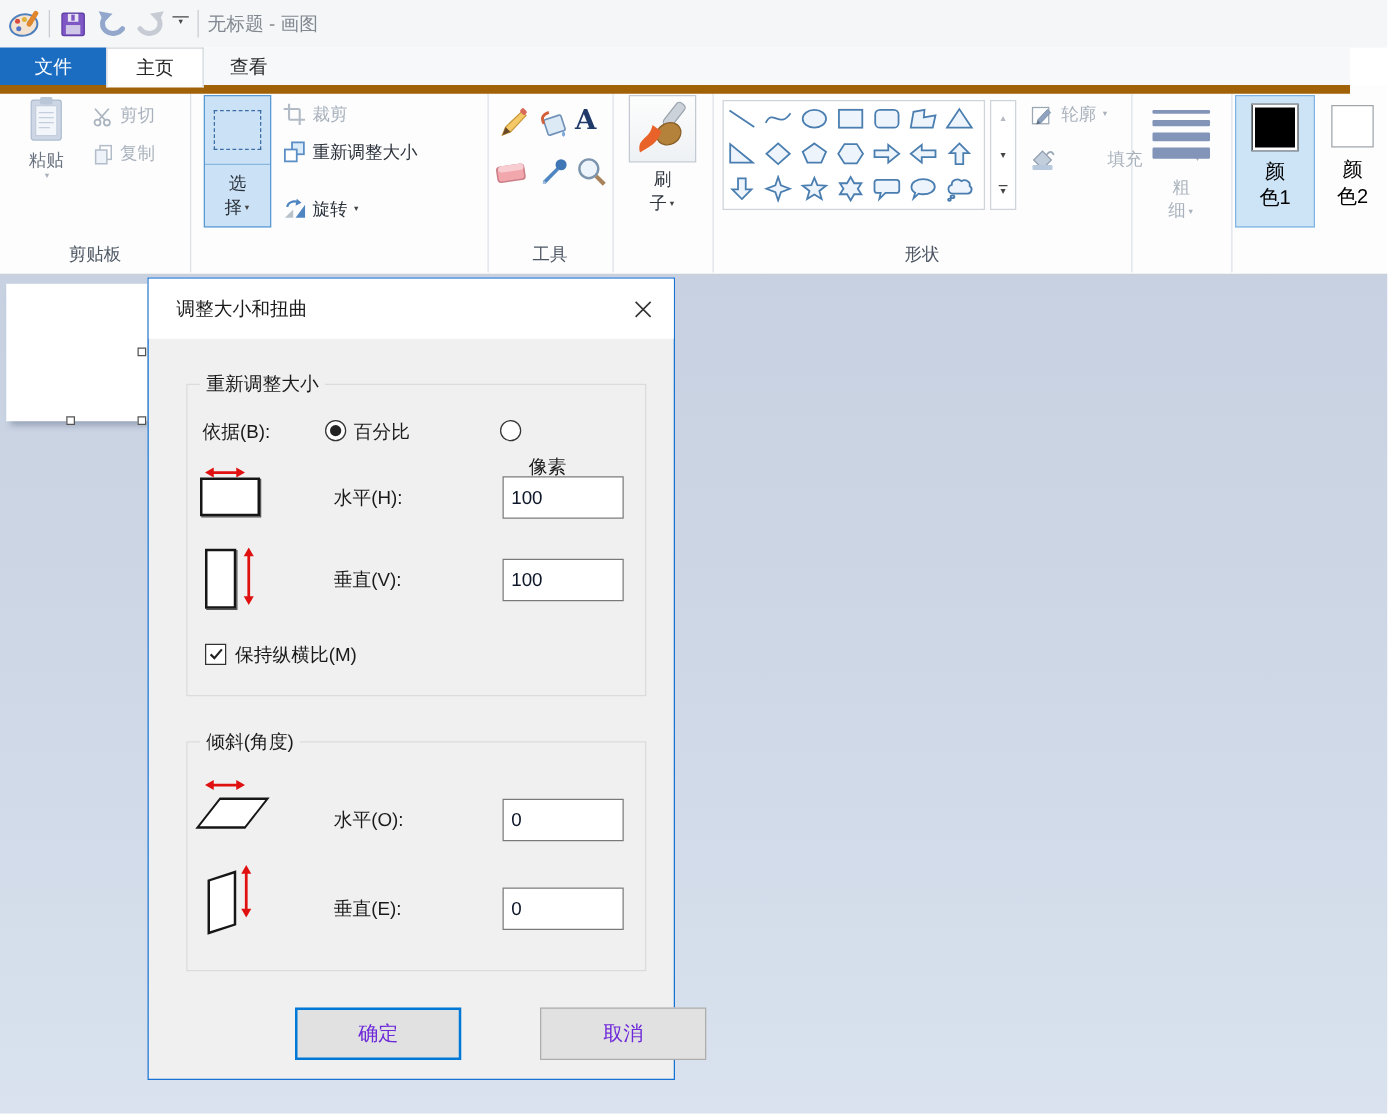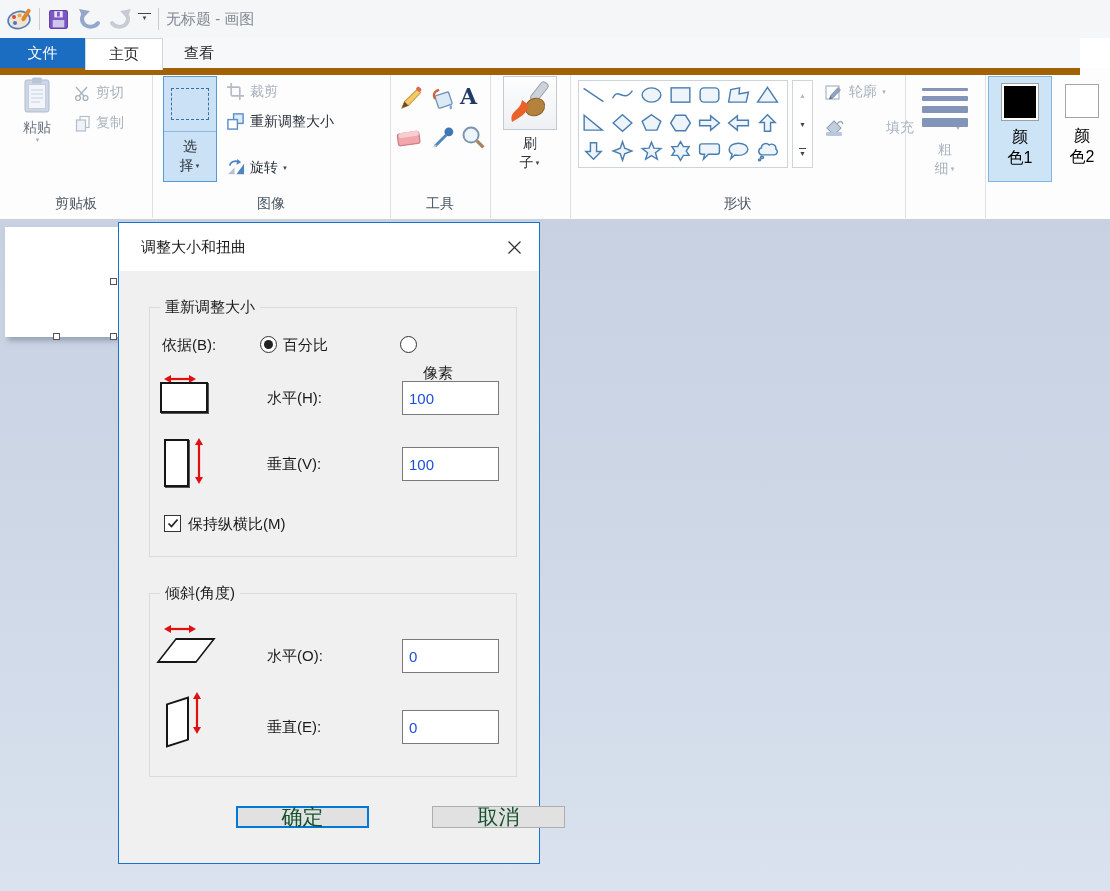--- a/index.html
+++ b/index.html
@@ -68,29 +68,29 @@
   
   #dialog{left:118px;top:222px;width:422px;height:642px;background:#f0f0f0;
     border:1px solid #1673d3;box-sizing:border-box;z-index:5;}
   #dlg-titlebar{left:0;top:0;width:100%;height:48px;background:#fff;}
   #dlg-title{left:22px;top:0;height:48px;display:flex;align-items:center;font-size:15px;color:#1a1a1a;}
   #dlg-close{right:6px;top:8px;width:38px;height:32px;display:flex;align-items:center;justify-content:center;}
   .groupbox{position:absolute;border:1px solid #dbdbdb;box-sizing:border-box;}
   .legend{position:absolute;top:-10px;left:10px;background:#f0f0f0;padding:0 5px;font-size:15px;color:#1a1a1a;}
   .dlg-lbl{position:absolute;font-size:15px;color:#1a1a1a;white-space:nowrap;}
   .dlg-input{position:absolute;width:97px;height:34px;border:1px solid #7a7a7a;background:#fff;
-    font-size:15px;color:#1d4ed8;padding:0 0 0 6px;box-sizing:border-box;font-family:inherit;}
+    font-size:15px;color:#0f172a;padding:0 0 0 6px;box-sizing:border-box;font-family:inherit;}
   .radio{position:absolute;width:17px;height:17px;border:1px solid #333;border-radius:50%;background:#fff;box-sizing:border-box;}
   .radio.on::after{content:"";position:absolute;left:3px;top:3px;width:9px;height:9px;border-radius:50%;background:#222;}
   .checkbox{position:absolute;width:17px;height:17px;border:1px solid #333;background:#fff;box-sizing:border-box;
     display:flex;align-items:center;justify-content:center;}
   .rect-icon{position:absolute;border:2px solid #161616;background:#fff;box-shadow:1px 1px 0 #555;}
   .skew-icon{position:absolute;border:2px solid #161616;background:#fff;}
-  .btn{position:absolute;width:133px;height:22px;background:#e1e1e1;display:flex;align-items:center;justify-content:center;
-    font-size:21px;color:#14532d;box-sizing:border-box;}
+  .btn{position:absolute;width:133px;height:42px;background:#e1e1e1;display:flex;align-items:center;justify-content:center;
+    font-size:16px;color:#6d28d9;box-sizing:border-box;}
   #ok-btn{border:2px solid #0078d7;}
   #cancel-btn{border:1px solid #adadad;margin-left:48px;}
 </style>
 </head>
 <body>
 
 <div id="titlebar" class="abs">
   <span class="abs qat-btn" style="left:5px;width:30px;">
     <svg width="28" height="26" viewBox="0 0 28 26">
       <ellipse cx="13" cy="14" rx="11" ry="8.5" fill="#f2e3d2" stroke="#4d7fbe" stroke-width="1.6" transform="rotate(-12 13 14)"></ellipse>
@@ -208,21 +208,20 @@
         <svg width="19" height="19" viewBox="0 0 20 20">
           <path d="M2,17 L9,17 L9,10 Z" fill="#b9c2cb"></path>
           <path d="M11,17 L19,17 L19,6 Z" fill="#4f86c2"></path>
           <path d="M4,8 A6,5 0 0 1 13,4" stroke="#4f86c2" stroke-width="1.8" fill="none"></path>
           <polygon points="12,1 16,4.5 11,7" fill="#4f86c2"></polygon>
         </svg>
       </span>
       <span>旋转</span>
       <span class="dd" style="margin-left:4px;">▼</span>
     </div>
-    <div class="rgroup-label">图像</div>
   </div>
 
   <div class="rgroup" style="left:390px;width:100px;">
     <span class="abs" style="left:8px;top:18px;">
       <svg width="26" height="26" viewBox="0 0 20 20">
         <path d="M3,17 L5,12 L15,2.5 L17.5,5 L8,15 Z" fill="#f5c968" stroke="#c89a3e" stroke-width="0.8"></path>
         <path d="M3,17 L5,12 L8,15 Z" fill="#6b4a2b"></path>
         <rect x="14" y="1" width="4" height="3" rx="1" fill="#d96a5a" transform="rotate(45 16 2.5)"></rect>
       </svg>
     </span>

